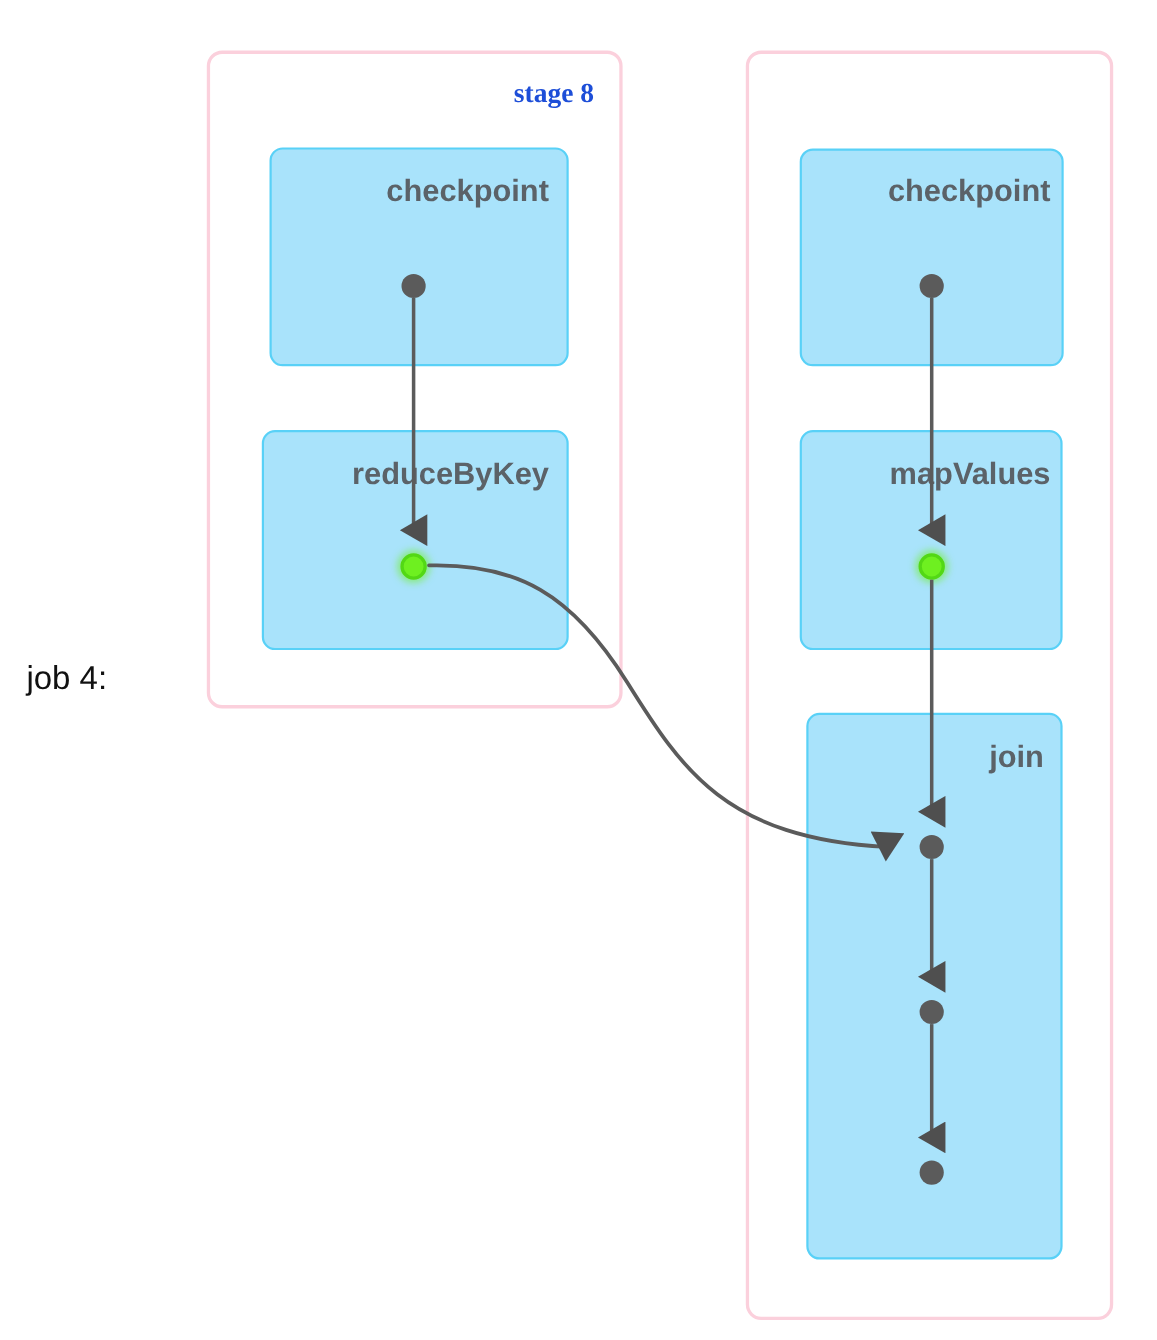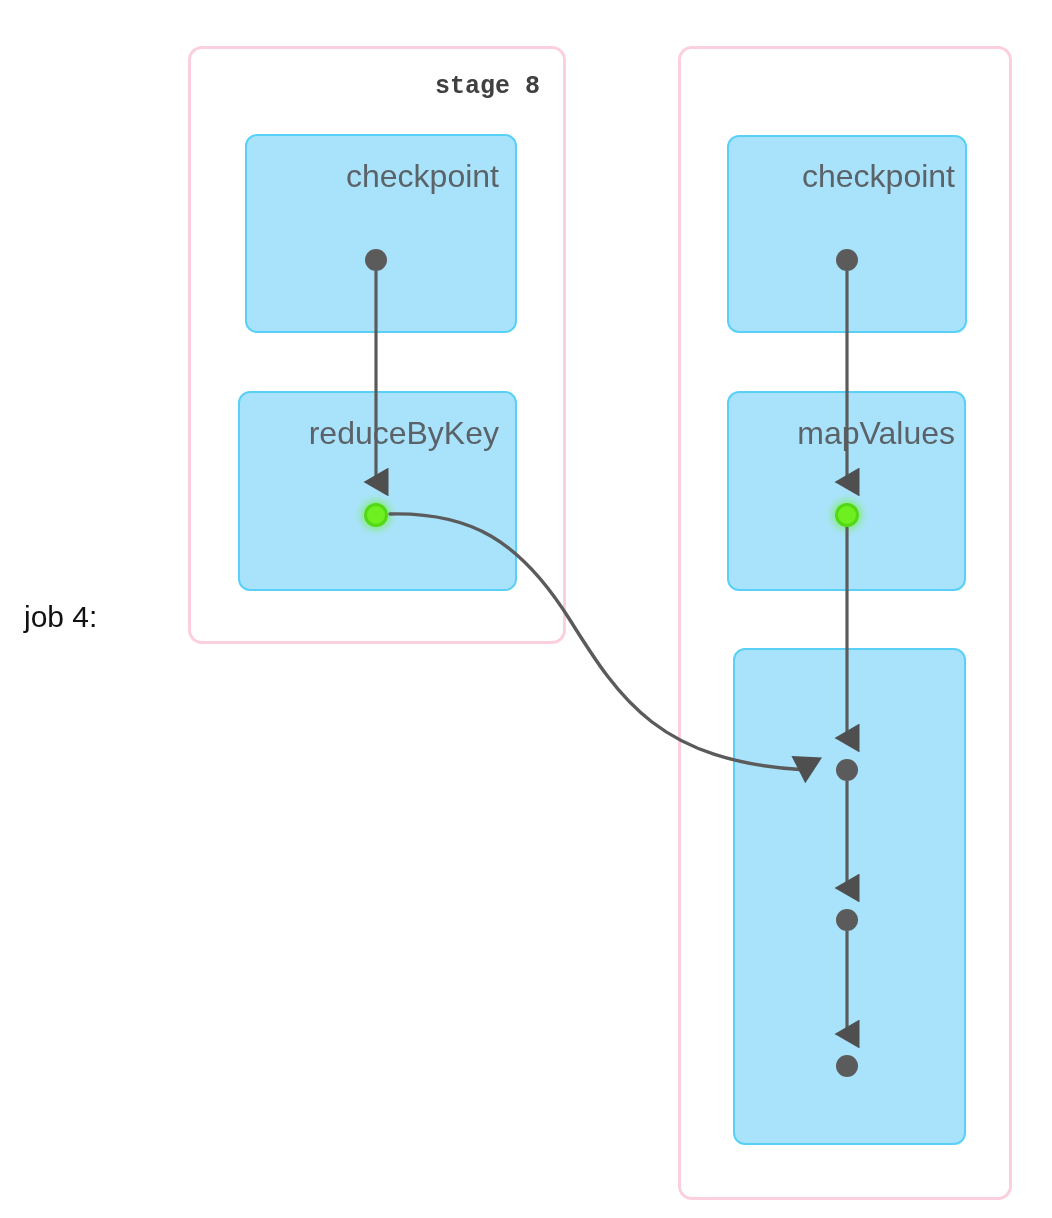--- a/index.html
+++ b/index.html
@@ -28,42 +28,43 @@
   
   .stage-box {
     position: absolute;
     border: 3px solid #fbd0dc;
     border-radius: 14px;
     background: transparent;
     box-sizing: border-box;
   }
   .stage-label {
     position: absolute;
-    font-family: Liberation Mono, monospace;
+    font-family: Liberation Serif, serif;
     font-size: 25px;
     font-weight: bold;
-    color: #404040;
+    color: #1d4ed8;
     white-space: nowrap;
     text-align: right;
   }
   
   .rdd-box {
     position: absolute;
     background: #a9e3fb;
     border: 2px solid #59d1f7;
     border-radius: 12px;
     box-sizing: border-box;
   }
   .rdd-label {
     position: absolute;
     font-family: "Liberation Sans", sans-serif;
-    font-size: 32px;
+    font-size: 28px;
     color: #5b6268;
     white-space: nowrap;
     text-align: right;
+    font-weight: bold;
   }
   
   #edges {
     position: absolute;
     left: 0;
     top: 0;
     width: 1052px;
     height: 1218px;
     pointer-events: none;
   }
@@ -103,20 +104,21 @@
 
   <div class="rdd-box" style="left:727px; top:135px; width:240px; height:198px;"></div>
   <div class="rdd-label" style="left:719px; top:158px; width:236px;">checkpoint</div>
   <div class="vertex-dot plain" style="left:836px; top:249px; width:22px; height:22px;"></div>
 
   <div class="rdd-box" style="left:727px; top:391px; width:239px; height:200px;"></div>
   <div class="rdd-label" style="left:719px; top:415px; width:236px;">mapValues</div>
   <div class="vertex-dot cached" style="left:835px; top:503px; width:24px; height:24px;"></div>
 
   <div class="rdd-box" style="left:733px; top:648px; width:233px; height:497px;"></div>
+  <div class="rdd-label" style="left:719px; top:672px; width:230px;">join</div>
   <div class="vertex-dot plain" style="left:836px; top:759px; width:22px; height:22px;"></div>
   <div class="vertex-dot plain" style="left:836px; top:909px; width:22px; height:22px;"></div>
   <div class="vertex-dot plain" style="left:836px; top:1055px; width:22px; height:22px;"></div>
 
   <svg id="edges" viewBox="0 0 1052 1218">
     <defs>
       <marker id="arrowhead" markerWidth="9" markerHeight="9" refX="4.5" refY="4.5" orient="auto" markerUnits="strokeWidth">
         <path d="M0,0.6 L9,0.6 L4.5,8.4 z" fill="#4f4f4f"></path>
       </marker>
       <marker id="arrowhead-side" markerWidth="9" markerHeight="9" refX="4.5" refY="4.5" orient="auto" markerUnits="strokeWidth">

